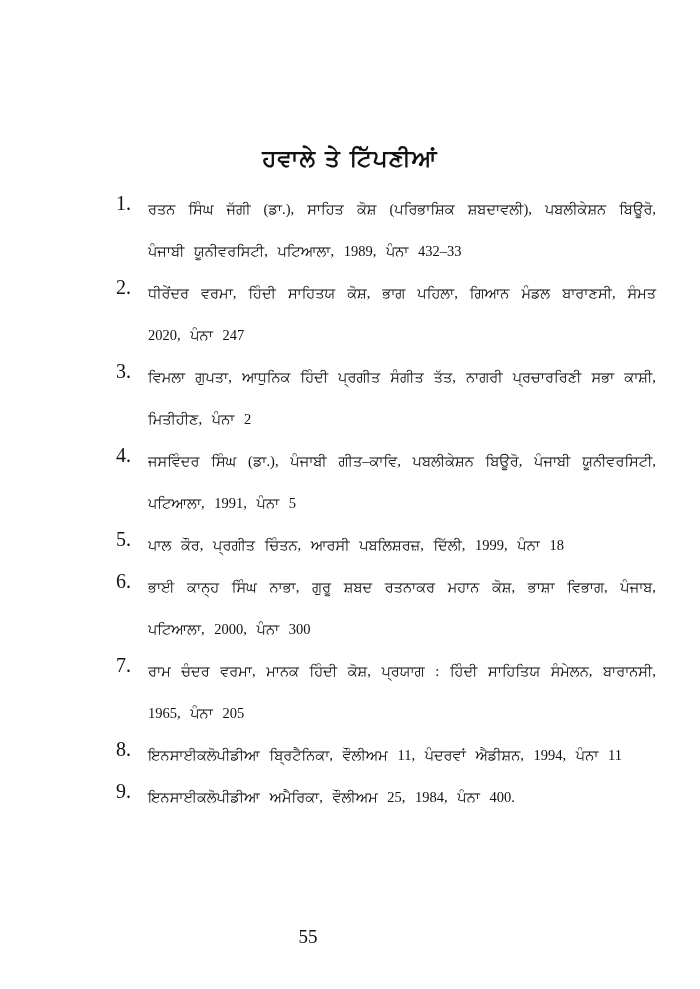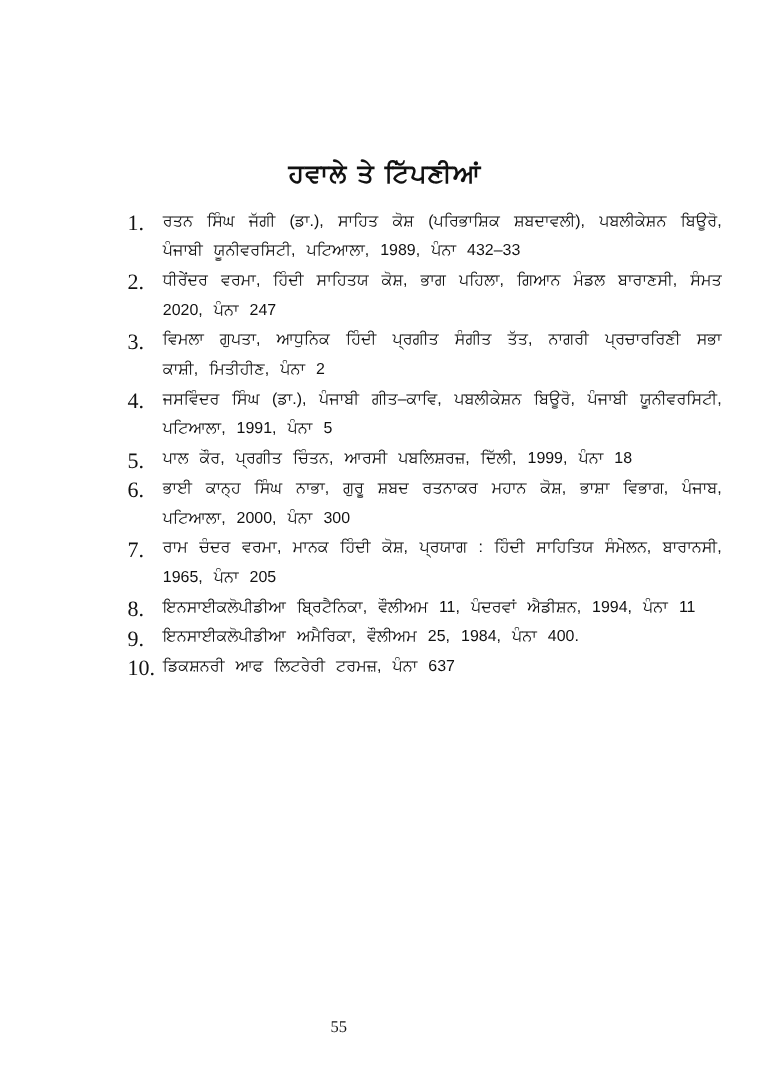--- a/index.html
+++ b/index.html
@@ -9,26 +9,26 @@
     position: absolute; top: 145px; left: 0; width: 700px; text-align: center;
     font-family: "DejaVu Sans", sans-serif; font-weight: bold; font-size: 23px; letter-spacing: 1px;
   }
   .refs { position: absolute; top: 188px; left: 116px; width: 540px; margin: 0; padding: 0; list-style: none; }
   .ref { position: relative; padding-left: 32px; margin: 0; }
   .num {
     position: absolute; left: 0; top: 0;
     font-family: "Liberation Serif", serif; font-size: 20px; line-height: 30px;
   }
   .txt {
-    font-family: Liberation Sans, sans-serif; font-size: 14.5px; line-height: 27px;
+    font-family: Liberation Serif, serif; font-size: 14.5px; line-height: 42px;
     text-align: justify; word-spacing: 6px; display: block;
   }
   .page-number {
     position: absolute; top: 926px; left: 0; width: 616px; text-align: center;
-    font-family: "Liberation Serif", serif; font-size: 15px;
+    font-family: "Liberation Serif", serif; font-size: 19px;
   }
 </style>
 </head>
 <body>
 
 <div class="page">
   <div class="title">ਹਵਾਲੇ ਤੇ ਟਿੱਪਣੀਆਂ</div>
 
   <ol class="refs">
     <li class="ref">
@@ -60,20 +60,16 @@
         <span class="txt">ਰਾਮ ਚੰਦਰ ਵਰਮਾ, ਮਾਨਕ ਹਿੰਦੀ ਕੋਸ਼, ਪ੍ਰਯਾਗ : ਹਿੰਦੀ ਸਾਹਿਤਿਯ ਸੰਮੇਲਨ, ਬਾਰਾਨਸੀ, 1965, ਪੰਨਾ 205</span>
       </li>
     <li class="ref">
         <span class="num">8.</span>
         <span class="txt">ਇਨਸਾਈਕਲੋਪੀਡੀਆ ਬ੍ਰਿਟੈਨਿਕਾ, ਵੌਲੀਅਮ 11, ਪੰਦਰਵਾਂ ਐਡੀਸ਼ਨ, 1994, ਪੰਨਾ 11</span>
       </li>
     <li class="ref">
         <span class="num">9.</span>
         <span class="txt">ਇਨਸਾਈਕਲੋਪੀਡੀਆ ਅਮੈਰਿਕਾ, ਵੌਲੀਅਮ 25, 1984, ਪੰਨਾ 400.</span>
       </li>
-    <li class="ref">
-        <span class="num">10.</span>
-        <span class="txt">ਡਿਕਸ਼ਨਰੀ ਆਫ ਲਿਟਰੇਰੀ ਟਰਮਜ਼, ਪੰਨਾ 637</span>
-      </li>
   </ol>
 
   <div class="page-number">55</div>
 </div>
 
 </body></html>

